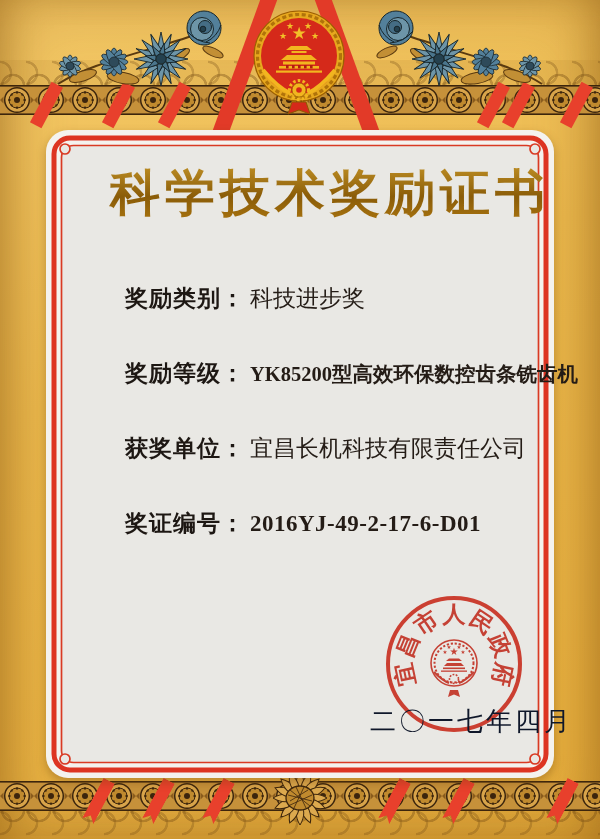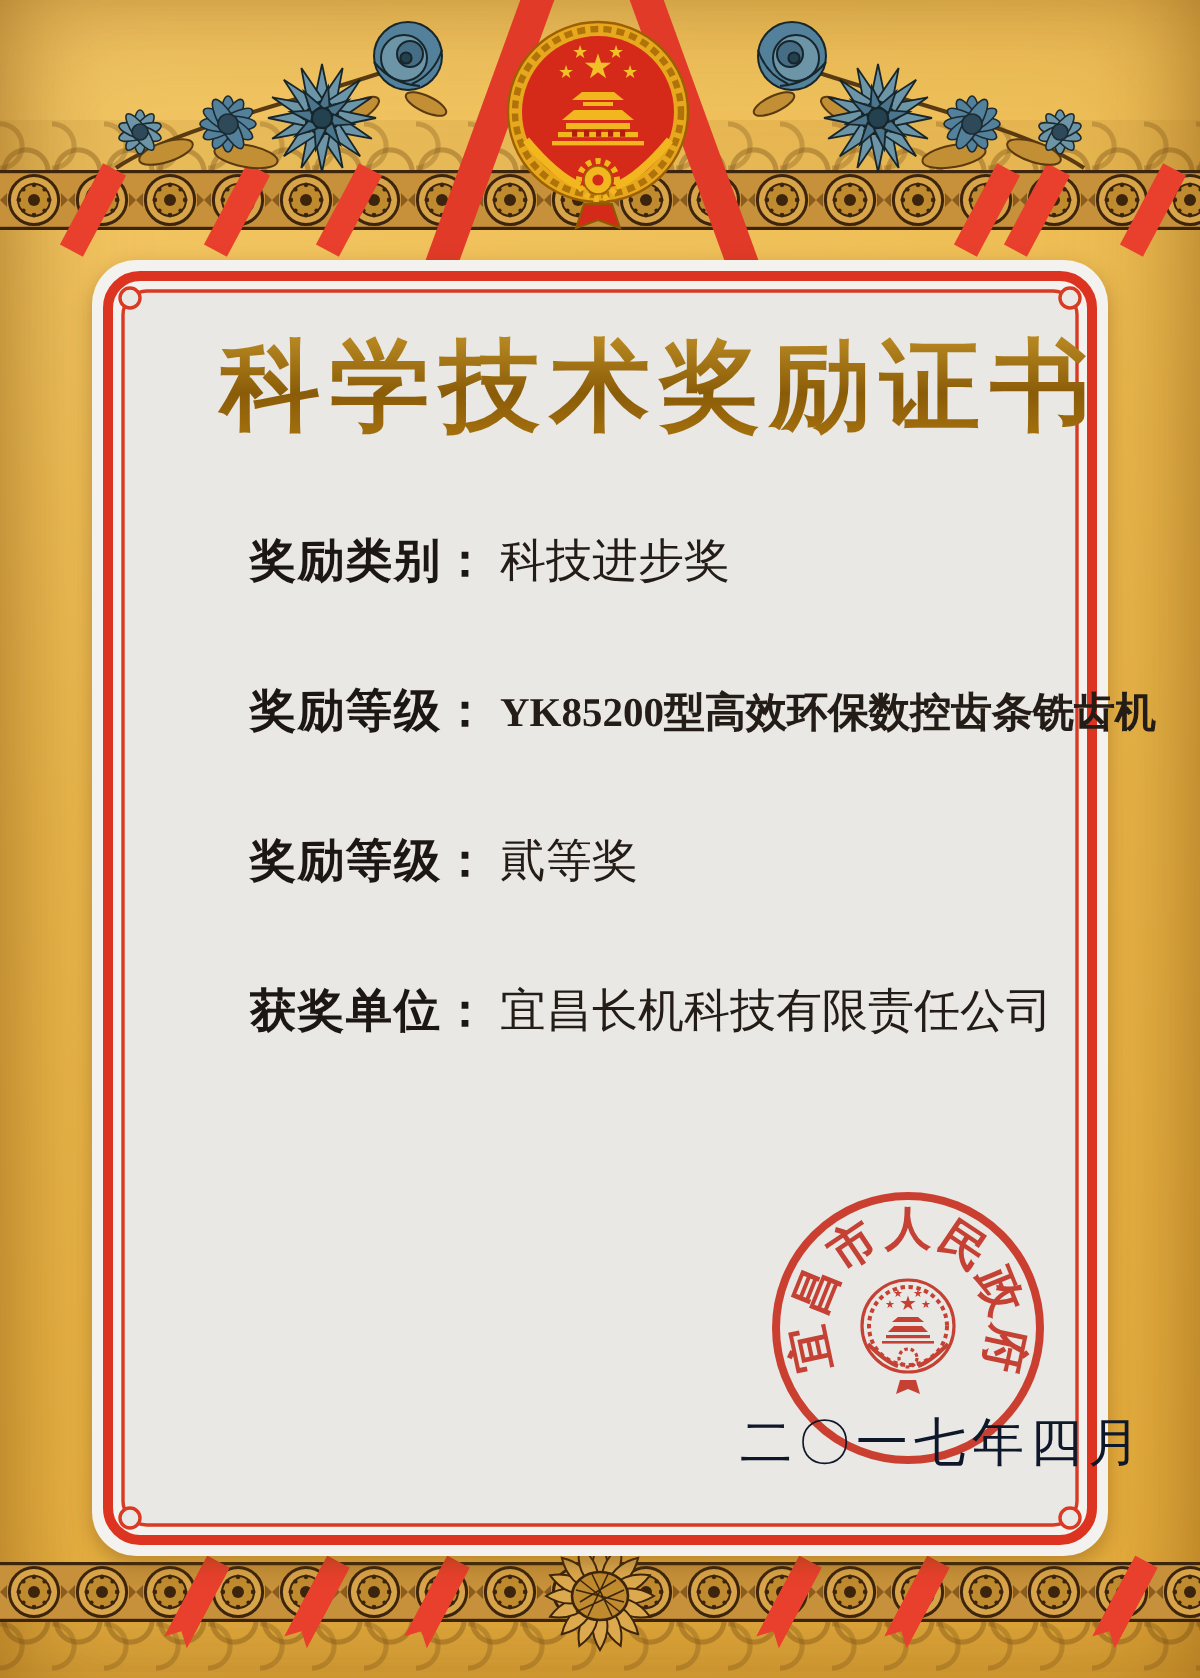--- a/index.html
+++ b/index.html
@@ -36,21 +36,21 @@
   
   .panel{position:absolute;left:46px;top:130px;width:508px;height:648px;z-index:5;
       background:#f4f2ee;border-radius:22px;box-shadow:0 4px 10px rgba(110,65,10,.38);}
   .panel-border{position:absolute;inset:0;}
   .title{position:absolute;left:0;top:24px;width:568px;text-align:center;
       font-family:"Liberation Serif","DejaVu Serif",serif;font-weight:bold;
       font-size:50px;letter-spacing:5px;line-height:78px;
       background:linear-gradient(180deg,#cf9f2e 0%,#8a5c08 55%,#b57d12 100%);
       -webkit-background-clip:text;background-clip:text;color:transparent;
       text-shadow:none;}
-  .fields{position:absolute;left:79px;top:135px;width:400px;}
+  .fields{position:absolute;left:79px;top:153px;width:400px;}
   .frow{height:32px;margin-bottom:43px;white-space:nowrap;}
   .flabel{font-family:"Liberation Sans","DejaVu Sans",sans-serif;font-weight:700;
       font-size:23px;color:#1d1713;letter-spacing:1px;}
   .fvalue{font-family:"Liberation Serif","DejaVu Serif",serif;
       font-size:23px;color:#241c16;margin-left:5px;}
   .fvalue.long{font-size:20.5px;font-weight:700;}
   .fvalue.number{font-weight:700;letter-spacing:.5px;}
   
   .seal{position:absolute;left:384px;top:592px;width:140px;height:146px;z-index:6;
       opacity:.93;mix-blend-mode:multiply;}
@@ -351,24 +351,24 @@
   <div class="title">科学技术奖励证书</div>
 
   <div class="fields">
     <div class="frow">
       <span class="flabel">奖励类别：</span><span class="fvalue">科技进步奖</span>
     </div>
     <div class="frow">
       <span class="flabel">奖励等级：</span><span class="fvalue long">YK85200型高效环保数控齿条铣齿机</span>
     </div>
     <div class="frow">
-      <span class="flabel">奖励等级：</span><span class="fvalue">貮等奖</span>
+      <span class="flabel">获奖单位：</span><span class="fvalue">宜昌长机科技有限责任公司</span>
     </div>
     <div class="frow">
-      <span class="flabel">获奖单位：</span><span class="fvalue">宜昌长机科技有限责任公司</span>
+      <span class="flabel">奖证编号：</span><span class="fvalue number">2016YJ-49-2-17-6-D01</span>
     </div>
   </div>
 </div>
 
 <div class="seal">
   <div class="seal-ring">
     <span class="seal-char">宜</span>
     <span class="seal-char">昌</span>
     <span class="seal-char">市</span>
     <span class="seal-char">人</span>

